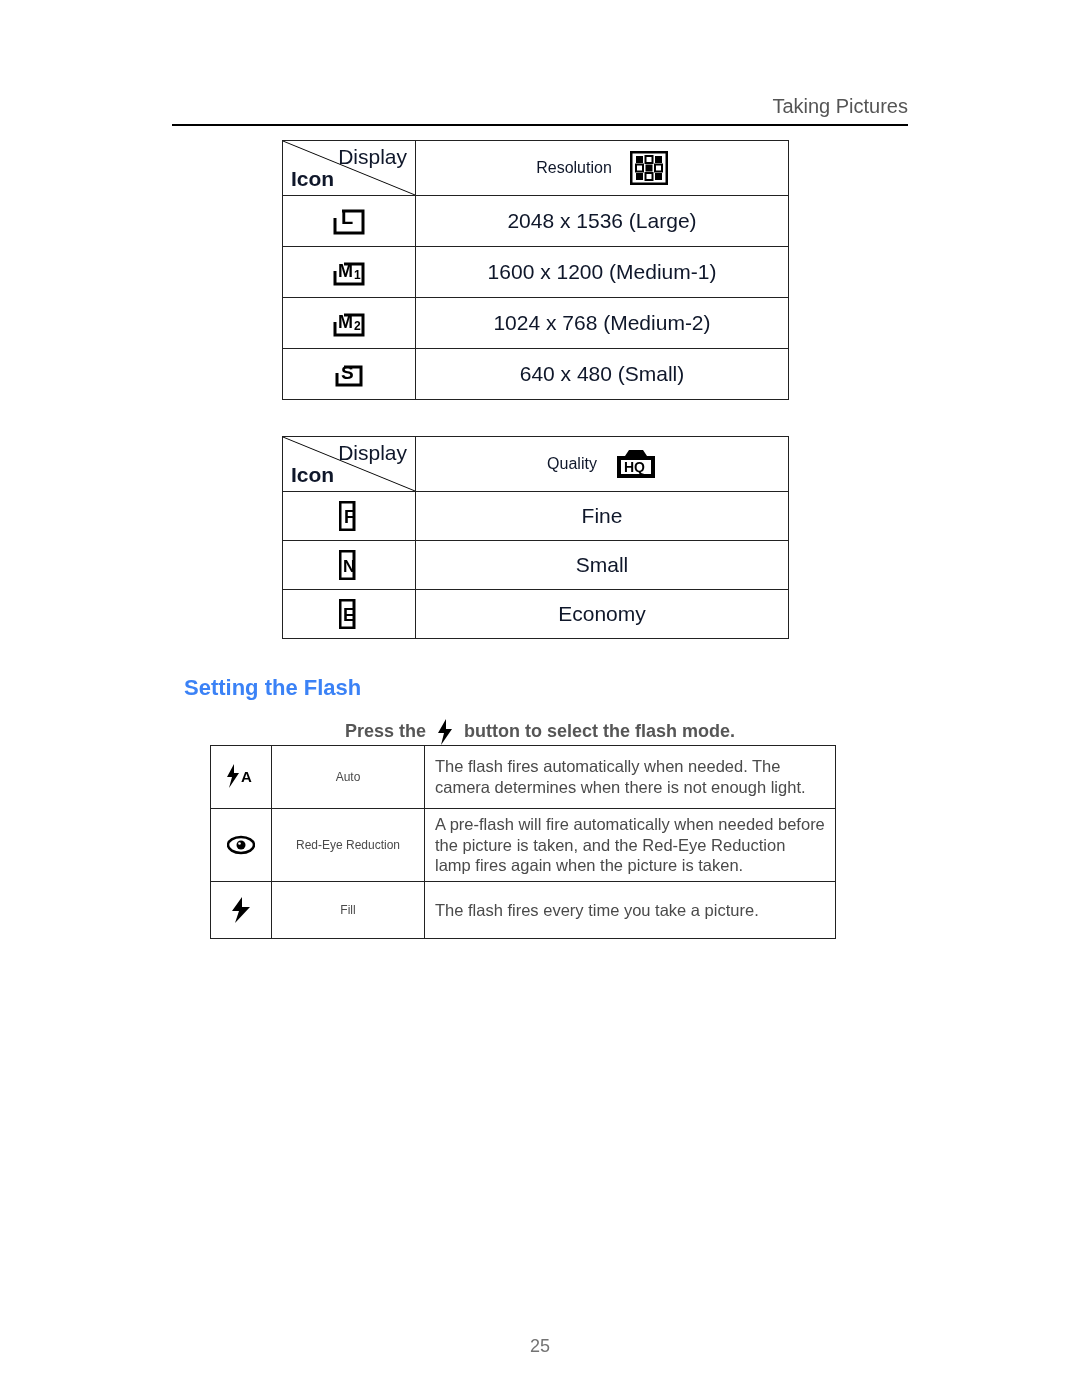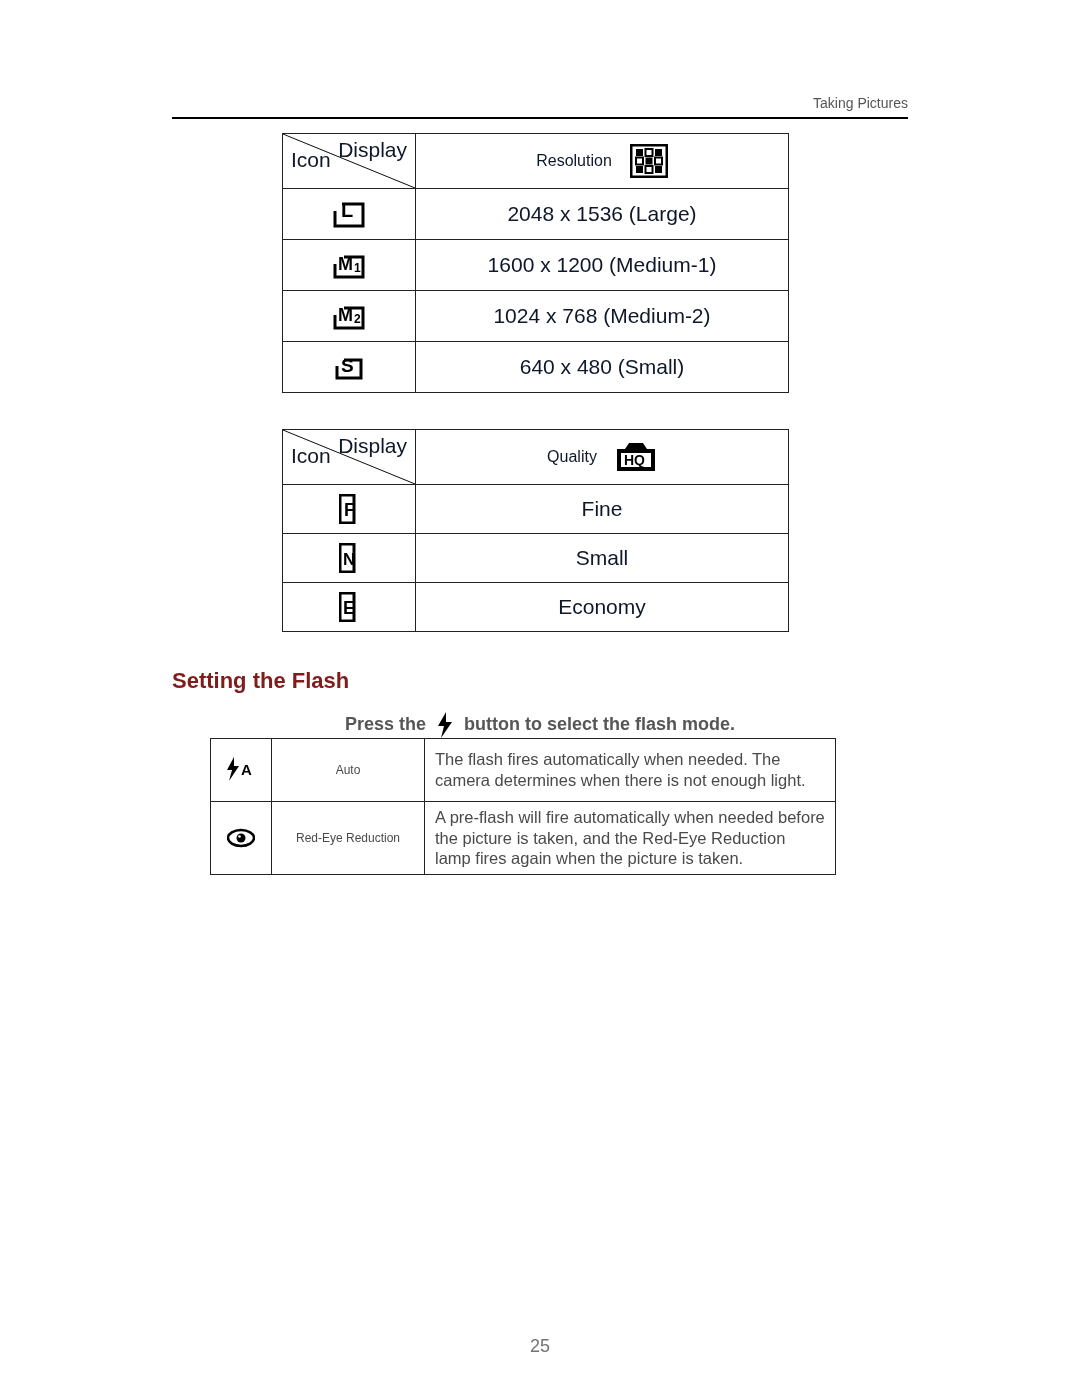--- a/index.html
+++ b/index.html
@@ -13,21 +13,21 @@
     width: 1080px;
     height: 1397px;
     box-sizing: border-box;
     padding: 95px 172px 40px 172px;
     position: relative;
   }
 
   
   .section-label {
     text-align: right;
-    font-size: 14px;
+    font-size: 20px;
     color: #555;
     margin-bottom: 6px;
   }
   .rule {
     border: none;
     border-top: 2px solid #000;
     margin: 0 0 14px 0;
   }
 
   
@@ -56,21 +56,21 @@
   .diag-cell {
     position: relative;
     font-size: 21px;
   }
   .diag-cell .tl {
     position: absolute;
     top: 4px; right: 8px;
   }
   .diag-cell .bl {
     position: absolute;
-    bottom: 16px; left: 8px;
+    bottom: 4px; left: 8px; font-weight: bold;
   }
   .diag-cell svg.diag-line {
     position: absolute;
     top: 0; left: 0;
     width: 100%; height: 100%;
   }
 
   .hdr-right {
     display: inline-flex;
     align-items: center;
@@ -83,22 +83,22 @@
     font-family: Arial, sans-serif;
     font-weight: 900;
     font-size: 28px;
     color: #000;
   }
 
   
   .h2 {
     font-weight: bold;
     font-size: 22px;
-    color: #7f1d1d;
-    margin: 32px 0 18px 0;
+    color: #3b82f6;
+    margin: 32px 0 18px 12px;
   }
   .instr {
     text-align: center;
     font-weight: bold;
     font-size: 18px;
     color: #565656;
   }
   .instr .flash-inline {
     display: inline-block;
     vertical-align: middle;
@@ -295,17 +295,26 @@
       <td class="ic">
         <svg width="28" height="20" viewBox="0 0 28 20">
           <ellipse cx="14" cy="10" rx="13" ry="8" fill="none" stroke="#000" stroke-width="2.5"></ellipse>
           <circle cx="14" cy="10" r="4.5" fill="#000"></circle>
           <circle cx="12.5" cy="8.5" r="1.3" fill="#fff"></circle>
         </svg>
       </td>
       <td class="md">Red-Eye Reduction</td>
       <td class="ds">A pre-flash will fire automatically when needed before the picture is taken, and the Red-Eye Reduction lamp fires again when the picture is taken.</td>
     </tr>
+    <tr class="r4">
+      <td class="ic">
+        <svg width="22" height="26" viewBox="0 0 22 26">
+          <polygon points="12,0 2,14 9,14 5,26 20,10 12,10" fill="#000"></polygon>
+        </svg>
+      </td>
+      <td class="md">Fill</td>
+      <td class="ds">The flash fires every time you take a picture.</td>
+    </tr>
   </tbody>
     </table>
 
   <div class="page-num">25</div>
 </div>
 
 </body></html>

